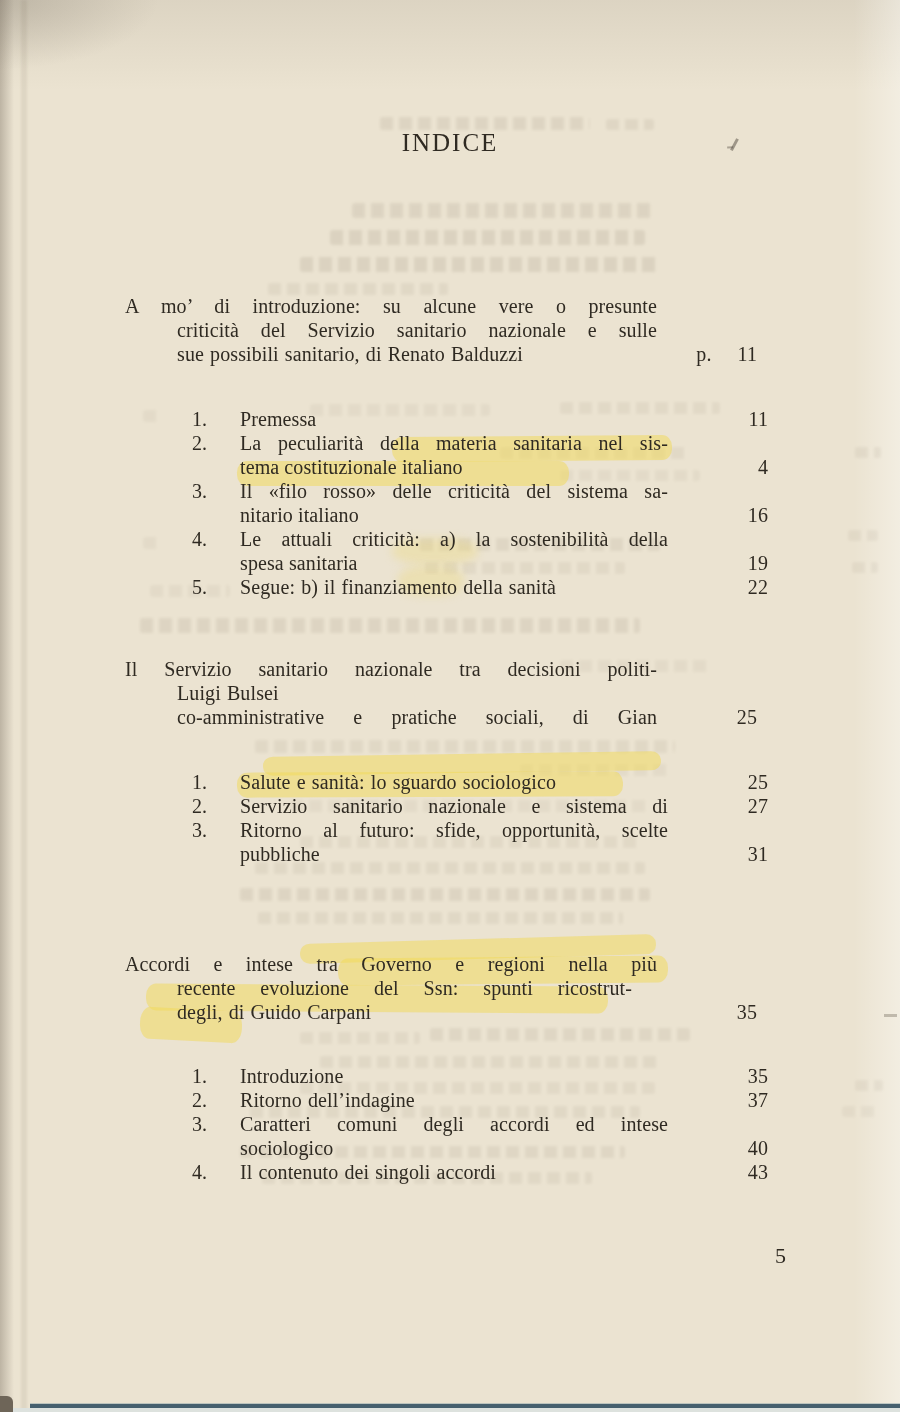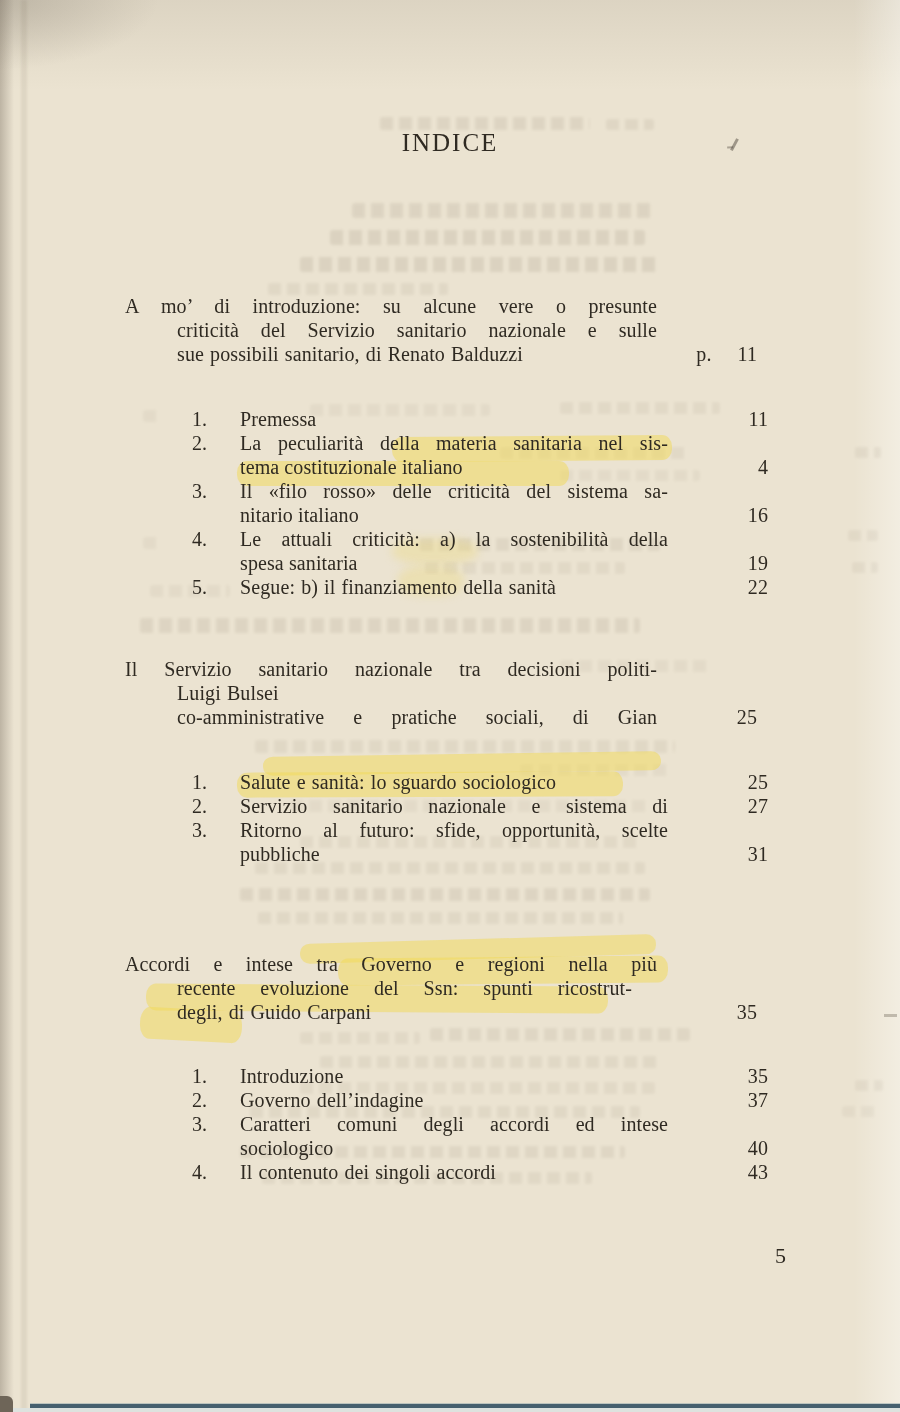--- a/index.html
+++ b/index.html
@@ -212,21 +212,21 @@
   </div>
 
   <div class="txt items" style="top:1064px">
     <div class="item">
       <span class="num">1.</span>
       <span class="l1">Introduzione</span>
       <span class="pg">35</span>
     </div>
     <div class="item">
       <span class="num">2.</span>
-      <span class="l1">Governo dell’indagine</span>
+      <span class="l1">Ritorno dell’indagine</span>
       <span class="pg">37</span>
     </div>
     <div class="item">
       <span class="num">3.</span>
       <span class="l1 jfull">Caratteri comuni degli accordi ed intese</span>
         <span class="l2">sociologico</span>
       <span class="pg">40</span>
     </div>
     <div class="item">
       <span class="num">4.</span>

